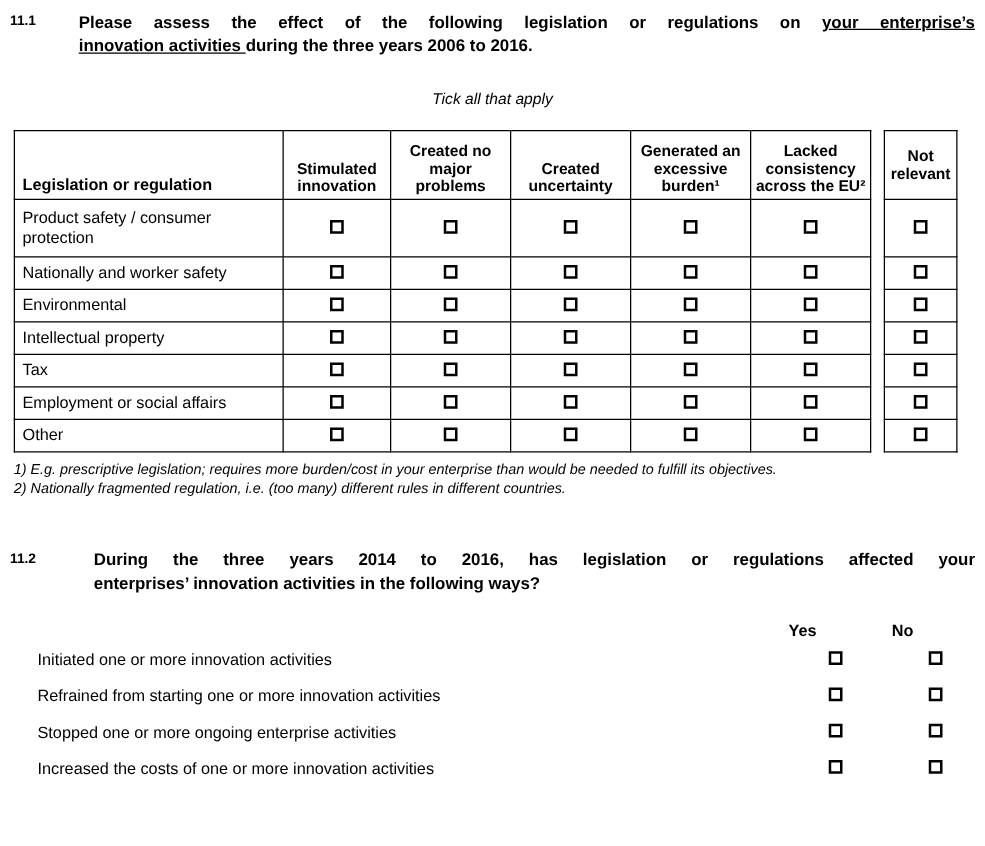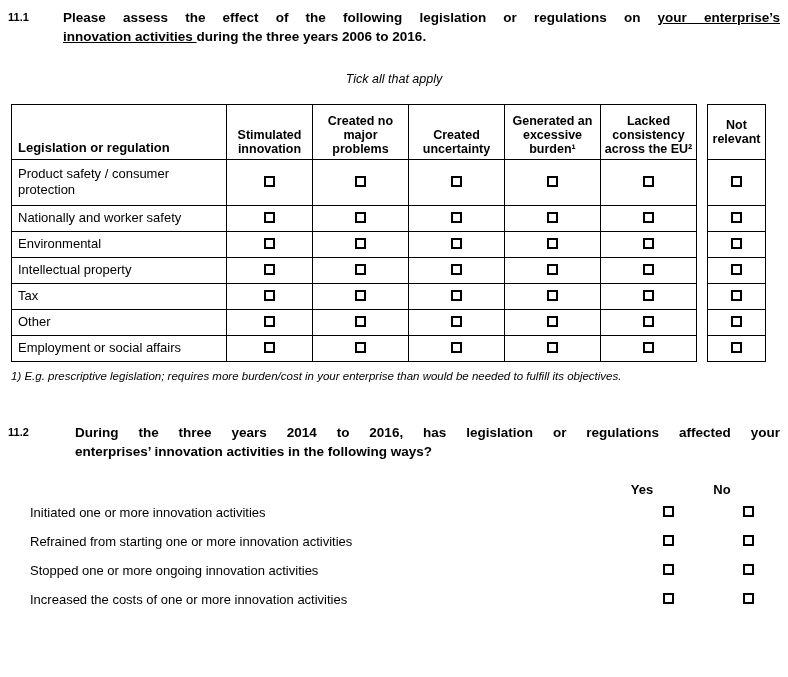--- a/index.html
+++ b/index.html
@@ -104,29 +104,29 @@
     </tr>
     <tr class="rr">
       <td class="lbl">Tax</td>
       <td class="cb"><span class="cbx"></span></td>
       <td class="cb"><span class="cbx"></span></td>
       <td class="cb"><span class="cbx"></span></td>
       <td class="cb"><span class="cbx"></span></td>
       <td class="cb"><span class="cbx"></span></td>
     </tr>
     <tr class="rr">
+      <td class="lbl">Employment or social affairs</td>
+      <td class="cb"><span class="cbx"></span></td>
+      <td class="cb"><span class="cbx"></span></td>
+      <td class="cb"><span class="cbx"></span></td>
+      <td class="cb"><span class="cbx"></span></td>
+      <td class="cb"><span class="cbx"></span></td>
+    </tr>
+    <tr class="rr">
       <td class="lbl">Other</td>
-      <td class="cb"><span class="cbx"></span></td>
-      <td class="cb"><span class="cbx"></span></td>
-      <td class="cb"><span class="cbx"></span></td>
-      <td class="cb"><span class="cbx"></span></td>
-      <td class="cb"><span class="cbx"></span></td>
-    </tr>
-    <tr class="rr">
-      <td class="lbl">Employment or social affairs</td>
       <td class="cb"><span class="cbx"></span></td>
       <td class="cb"><span class="cbx"></span></td>
       <td class="cb"><span class="cbx"></span></td>
       <td class="cb"><span class="cbx"></span></td>
       <td class="cb"><span class="cbx"></span></td>
     </tr>
   </tbody>
     </table>
 
   <table class="nr-table">
@@ -154,20 +154,21 @@
         </tr>
     <tr class="rr">
           <td class="cb"><span class="cbx"></span></td>
         </tr>
   </tbody>
     </table>
 </div>
 
 <div class="footnotes">
   <div>1) E.g. prescriptive legislation; requires more burden/cost in your enterprise than would be needed to fulfill its objectives.</div>
+  <div>2) Nationally fragmented regulation, i.e. (too many) different rules in different countries.</div>
 </div>
 
 <div class="question q2">
   <div class="qnum">11.2</div>
   <div class="qtext">
     <div class="jline">During the three years 2014 to 2016, has legislation or regulations affected your</div>
     <div>enterprises’ innovation activities in the following ways?</div>
   </div>
 </div>
 
@@ -182,21 +183,21 @@
     <div class="q2label">Initiated one or more innovation activities</div>
     <div class="q2cb"><span class="cbx"></span></div>
     <div class="q2cb"><span class="cbx"></span></div>
   </div>
   <div class="q2row">
     <div class="q2label">Refrained from starting one or more innovation activities</div>
     <div class="q2cb"><span class="cbx"></span></div>
     <div class="q2cb"><span class="cbx"></span></div>
   </div>
   <div class="q2row">
-    <div class="q2label">Stopped one or more ongoing innovation activities</div>
+    <div class="q2label">Stopped one or more ongoing enterprise activities</div>
     <div class="q2cb"><span class="cbx"></span></div>
     <div class="q2cb"><span class="cbx"></span></div>
   </div>
   <div class="q2row">
     <div class="q2label">Increased the costs of one or more innovation activities</div>
     <div class="q2cb"><span class="cbx"></span></div>
     <div class="q2cb"><span class="cbx"></span></div>
   </div>
 </div>
 

